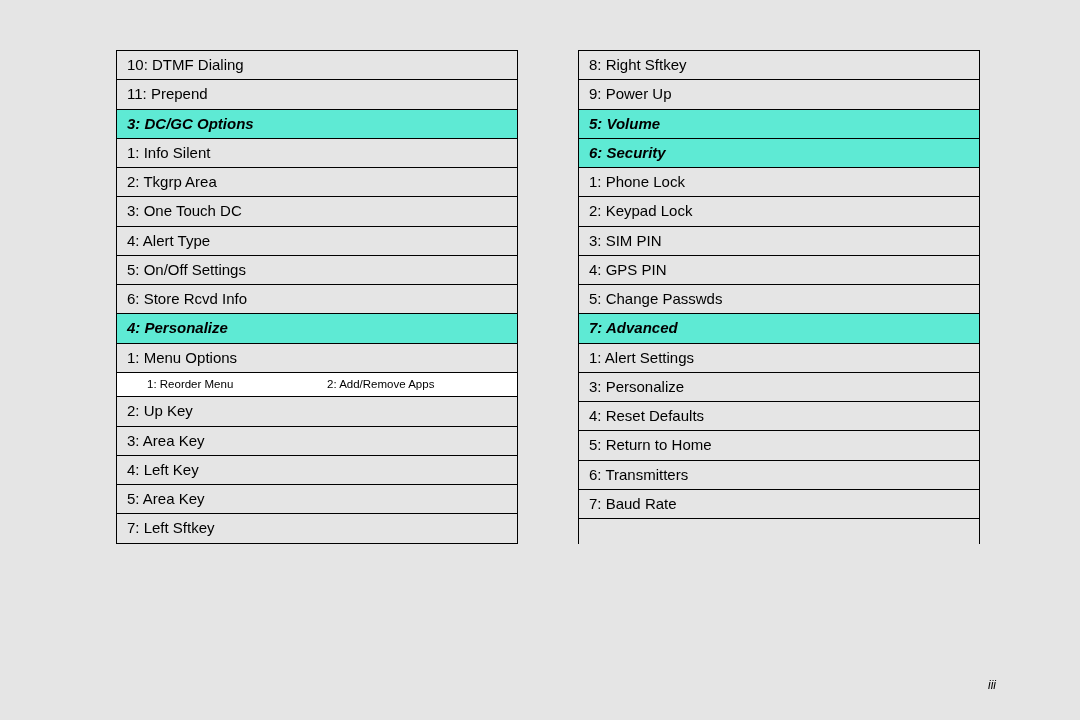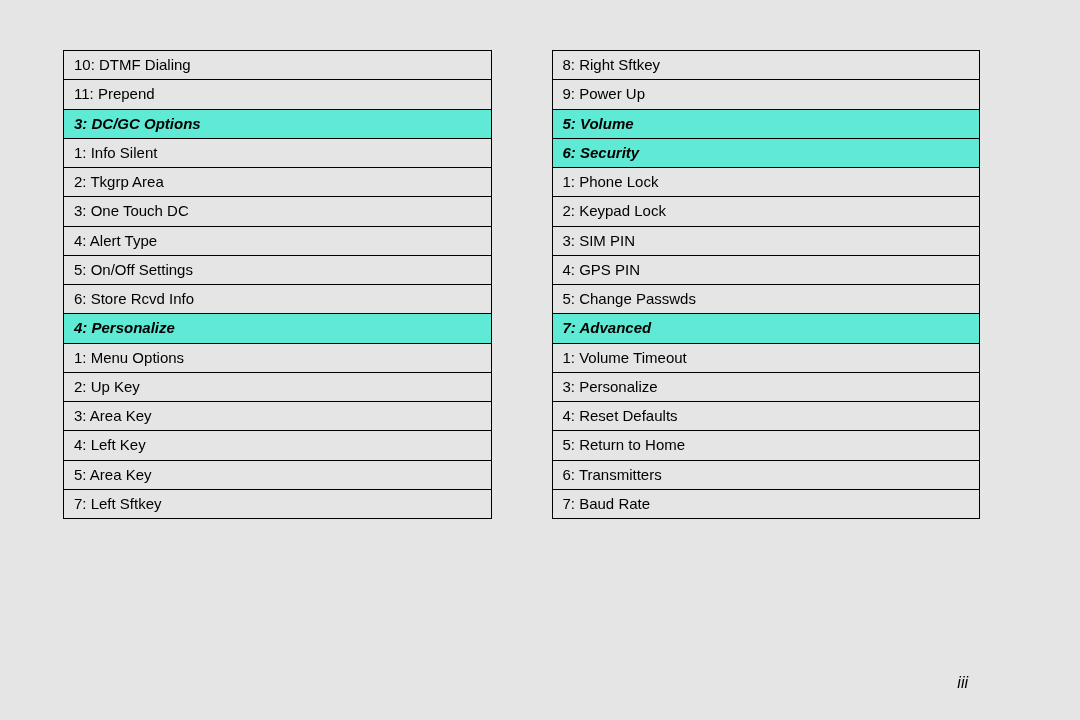--- a/index.html
+++ b/index.html
@@ -7,21 +7,21 @@
     padding: 0;
     width: 1080px;
     height: 720px;
     background: #e5e5e5;
     font-family: Arial, Helvetica, sans-serif;
     position: relative;
   }
   .columns {
     display: flex;
     gap: 60px;
-    padding: 50px 100px 20px 63px;
+    padding: 50px 100px 20px 116px;
   }
   .col {
     flex: 1;
     border: 1px solid #000;
     border-bottom: none;
   }
   .row {
     border-bottom: 1px solid #000;
     padding: 4px 10px;
     font-size: 15px;
@@ -38,60 +38,64 @@
     font-size: 11.5px;
     padding: 4px 10px 4px 30px;
     display: flex;
   }
   .row.subrow .subitem {
     flex: 1;
   }
   .page-num {
     position: absolute;
     bottom: 28px;
-    right: 112px;
+    right: 84px;
     font-style: italic;
-    font-size: 16px;
+    font-size: 12px;
   }
 </style>
 </head>
 <body>
 
 <div class="columns">
   <div class="col">
     <div class="row">10: DTMF Dialing</div>
     <div class="row">11: Prepend</div>
     <div class="row header">3: DC/GC Options</div>
     <div class="row">1: Info Silent</div>
     <div class="row">2: Tkgrp Area</div>
     <div class="row">3: One Touch DC</div>
     <div class="row">4: Alert Type</div>
     <div class="row">5: On/Off Settings</div>
     <div class="row">6: Store Rcvd Info</div>
     <div class="row header">4: Personalize</div>
     <div class="row">1: Menu Options</div>
+    <div class="row subrow">
+      <span class="subitem">1: Reorder Menu</span>
+      <span class="subitem">2: Add/Remove Apps</span>
+    </div>
     <div class="row">2: Up Key</div>
     <div class="row">3: Area Key</div>
     <div class="row">4: Left Key</div>
     <div class="row">5: Area Key</div>
     <div class="row">7: Left Sftkey</div>
   </div>
 
   <div class="col">
     <div class="row">8: Right Sftkey</div>
     <div class="row">9: Power Up</div>
     <div class="row header">5: Volume</div>
     <div class="row header">6: Security</div>
     <div class="row">1: Phone Lock</div>
     <div class="row">2: Keypad Lock</div>
     <div class="row">3: SIM PIN</div>
     <div class="row">4: GPS PIN</div>
     <div class="row">5: Change Passwds</div>
     <div class="row header">7: Advanced</div>
-    <div class="row">1: Volume Timeout</div>
+    <div class="row">1: Alert Settings</div>
     <div class="row">3: Personalize</div>
     <div class="row">4: Reset Defaults</div>
     <div class="row">5: Return to Home</div>
     <div class="row">6: Transmitters</div>
     <div class="row">7: Baud Rate</div>
   </div>
 </div>
 
 <div class="page-num">iii</div>
 

